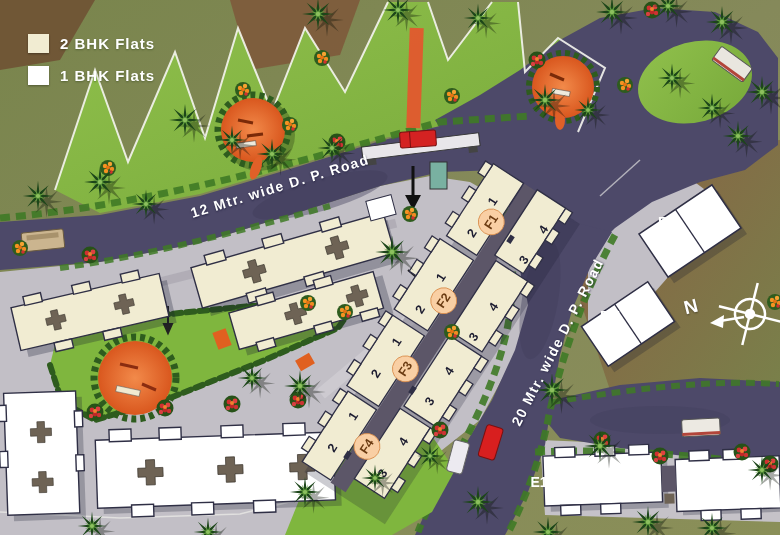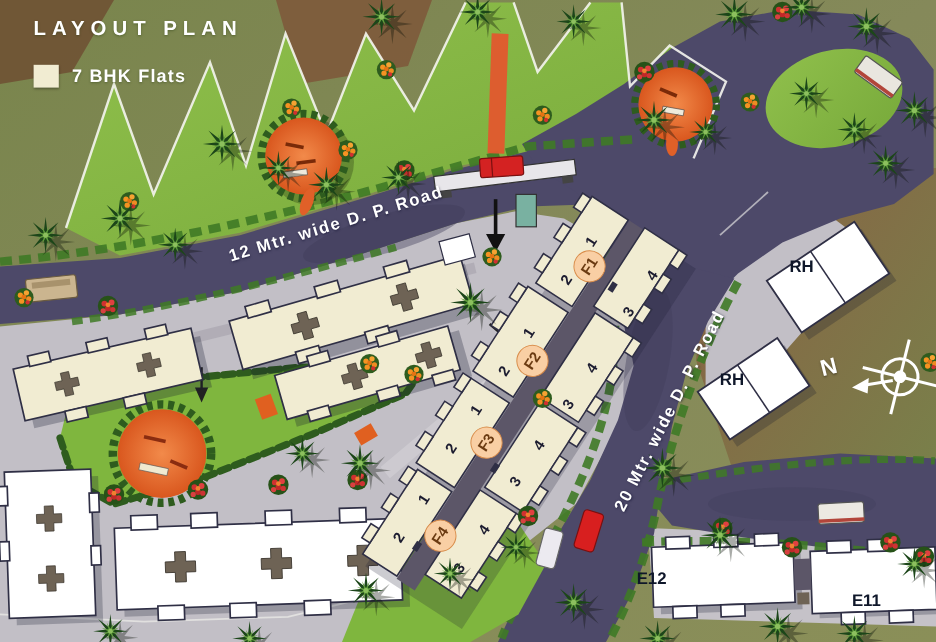--- a/index.html
+++ b/index.html
@@ -13,21 +13,21 @@
                color:#fff;font-weight:bold;font-size:15px;letter-spacing:1px;
                text-shadow:0 1px 2px rgba(40,60,20,.45);}
   .sw{width:21px;height:19px;display:inline-block;box-shadow:0 1px 2px rgba(0,0,0,.35);}
   .sw-2bhk{background:#f1ecd2;}
   .sw-1bhk{background:#ffffff;}
   .roadlabel{color:#fff;font-weight:bold;font-size:14px;letter-spacing:1.5px;
              text-align:center;white-space:nowrap;
              text-shadow:0 1px 2px rgba(10,10,40,.6);}
   #rl12{left:160px;top:178px;width:240px;transform:rotate(-17deg);}
   #rl20{left:440px;top:334px;width:235px;transform:rotate(-63deg);}
-  .bldglabel{font-size:14px;font-weight:bold;color:#0f172a;text-align:center;}
+  .bldglabel{font-size:14px;font-weight:bold;color:#ffffff;text-align:center;}
   #rh1{left:648px;top:214px;width:40px;}
   #rh2{left:590px;top:308px;width:40px;}
   #e12{left:518px;top:474px;width:50px;}
   #e11{left:697px;top:492px;width:50px;text-align:center;}
   #north{left:684px;top:296px;font-size:19px;font-weight:bold;color:#fff;
          transform:rotate(-14deg);text-shadow:0 1px 2px rgba(0,0,0,.4);}
   svg text{font-family:"Liberation Sans",sans-serif;}
 </style>
 </head>
 <body>
@@ -443,24 +443,27 @@
       <circle cx="750" cy="314" r="4" fill="#fff"></circle>
     </g>
     <g>
       <line x1="744" y1="317" x2="720" y2="321" stroke="#fff" stroke-width="2.5"></line>
       <polygon points="710,323 724,315 723,328" fill="#fff"></polygon>
     </g>
   </g>
 </svg>
 
 <div class="ov" id="legend" style="left:28px;top:14px;">
-  <div class="legend-title">LAYOUT PLAN</div>
   <div class="legend-item" style="margin-top:20px;">
     <span class="sw sw-2bhk"></span>
-    <span>7 BHK Flats</span>
+    <span>2 BHK Flats</span>
+  </div>
+  <div class="legend-item">
+    <span class="sw sw-1bhk"></span>
+    <span>1 BHK Flats</span>
   </div>
 </div>
 
 <div class="ov roadlabel" id="rl12">12 Mtr. wide D. P. Road</div>
 <div class="ov roadlabel" id="rl20">20 Mtr. wide D. P. Road</div>
 
 <div class="ov bldglabel" id="rh1">RH</div>
 <div class="ov bldglabel" id="rh2">RH</div>
 <div class="ov bldglabel" id="e12">E12</div>
 <div class="ov bldglabel" id="e11">E11</div>

